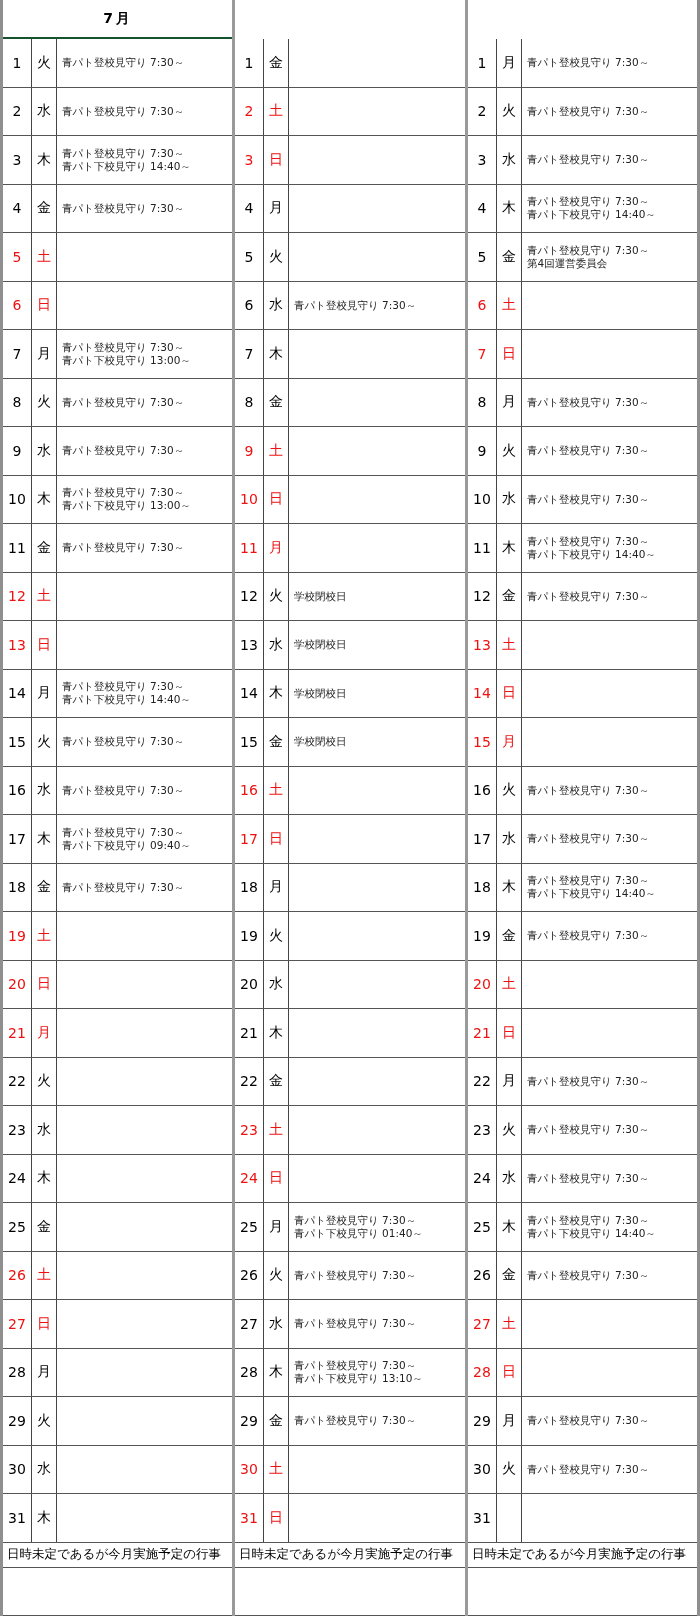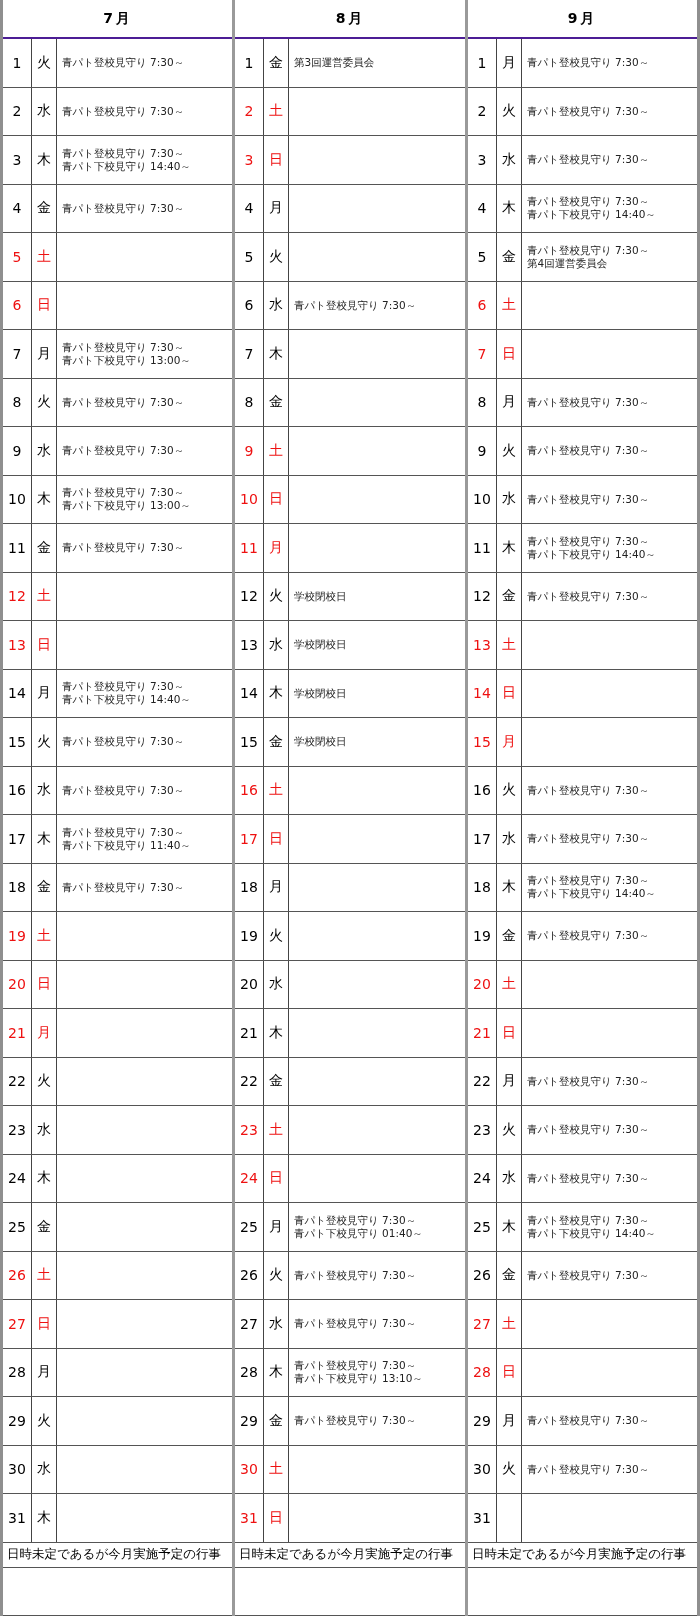--- a/index.html
+++ b/index.html
@@ -3,21 +3,21 @@
 <meta charset="utf-8">
 <style>
   html, body { margin: 0; padding: 0; background: #ffffff; }
   body { width: 700px; height: 1616px; position: relative; overflow: hidden;
          font-family: "DejaVu Sans", "Liberation Sans", sans-serif; color: #000; }
   .sheet { position: absolute; left: 0; top: 0; width: 700px; height: 1616px; }
   .month { position: absolute; top: 0; height: 1616px; box-sizing: border-box; }
   .m-head { position: absolute; left: 0; right: 0; top: 0; height: 39px;
             display: flex; align-items: center; justify-content: center;
             font-weight: bold; font-size: 14px; letter-spacing: 3px;
-            border-bottom: 2px solid #4c1d95; box-sizing: border-box; }
+            border-bottom: 2px solid #14532d; box-sizing: border-box; }
   .row { position: absolute; left: 0; right: 0; height: 48.5px;
          border-bottom: 1.5px solid #555; box-sizing: border-box; display: flex; }
   .c-day { width: 29px; flex: none; display: flex; align-items: center; justify-content: center;
            font-size: 14px; border-right: 1px solid #444; box-sizing: border-box; }
   .c-wd { width: 25px; flex: none; display: flex; align-items: center; justify-content: center;
           font-size: 14px; border-right: 1px solid #444; box-sizing: border-box; }
   .c-ev { flex: 1; display: flex; flex-direction: column; justify-content: center;
           padding-left: 5px; font-size: 10.5px; line-height: 13px; color: #222; white-space: nowrap; overflow: hidden; }
   .red { color: #ee1111; }
   .foot-label { position: absolute; left: 0; right: 0; height: 25px;
@@ -140,21 +140,21 @@
         <div class="c-wd">水</div>
         <div class="c-ev">
           <span>青パト登校見守り 7:30～</span>
         </div>
       </div>
       <div class="row" style="top: 815px;">
         <div class="c-day">17</div>
         <div class="c-wd">木</div>
         <div class="c-ev">
           <span>青パト登校見守り 7:30～</span>
-          <span>青パト下校見守り 11:40～</span>
+          <span>青パト下校見守り 09:40～</span>
         </div>
       </div>
       <div class="row" style="top: 863.5px;">
         <div class="c-day">18</div>
         <div class="c-wd">金</div>
         <div class="c-ev">
           <span>青パト登校見守り 7:30～</span>
         </div>
       </div>
       <div class="row" style="top: 912px;">
@@ -219,27 +219,23 @@
       </div>
       <div class="row" style="top: 1494px;">
         <div class="c-day">31</div>
         <div class="c-wd">木</div>
         <div class="c-ev"></div>
       </div>
       <div class="foot-label" style="top: 1542.5px;">日時未定であるが今月実施予定の行事</div>
       <div class="foot-box" style="top: 1567.5px;"></div>
     </div>
   <div class="month" id="month-1" style="left:235px;width:231px;">
-    <div class="m-head">8月</div>
   <div class="row" style="top: 39px;">
         <div class="c-day">1</div>
         <div class="c-wd">金</div>
-        <div class="c-ev">
-          <span>第3回運営委員会</span>
-        </div>
       </div>
       <div class="row" style="top: 87.5px;">
         <div class="c-day red">2</div>
         <div class="c-wd red">土</div>
         <div class="c-ev"></div>
       </div>
       <div class="row" style="top: 136px;">
         <div class="c-day red">3</div>
         <div class="c-wd red">日</div>
         <div class="c-ev"></div>
@@ -403,21 +399,20 @@
       </div>
       <div class="row" style="top: 1494px;">
         <div class="c-day red">31</div>
         <div class="c-wd red">日</div>
         <div class="c-ev"></div>
       </div>
       <div class="foot-label" style="top: 1542.5px;">日時未定であるが今月実施予定の行事</div>
       <div class="foot-box" style="top: 1567.5px;"></div>
     </div>
   <div class="month" id="month-2" style="left:468px;width:229px;">
-    <div class="m-head">9月</div>
   <div class="row" style="top: 39px;">
         <div class="c-day">1</div>
         <div class="c-wd">月</div>
         <div class="c-ev">
           <span>青パト登校見守り 7:30～</span>
         </div>
       </div>
       <div class="row" style="top: 87.5px;">
         <div class="c-day">2</div>
         <div class="c-wd">火</div>

